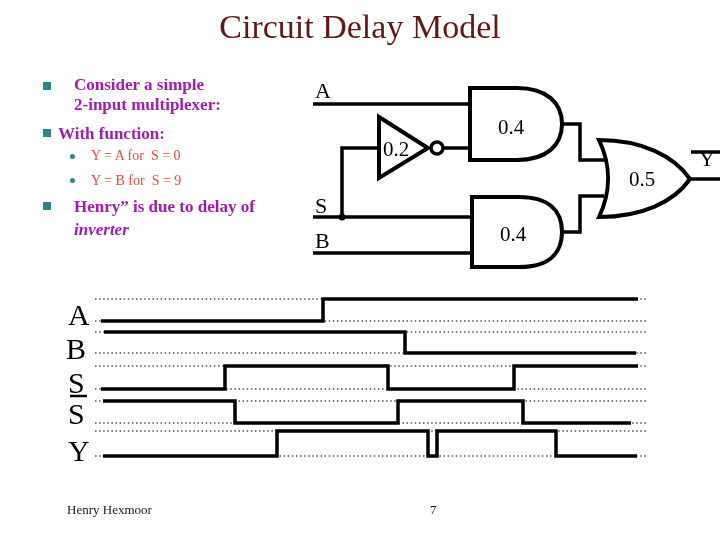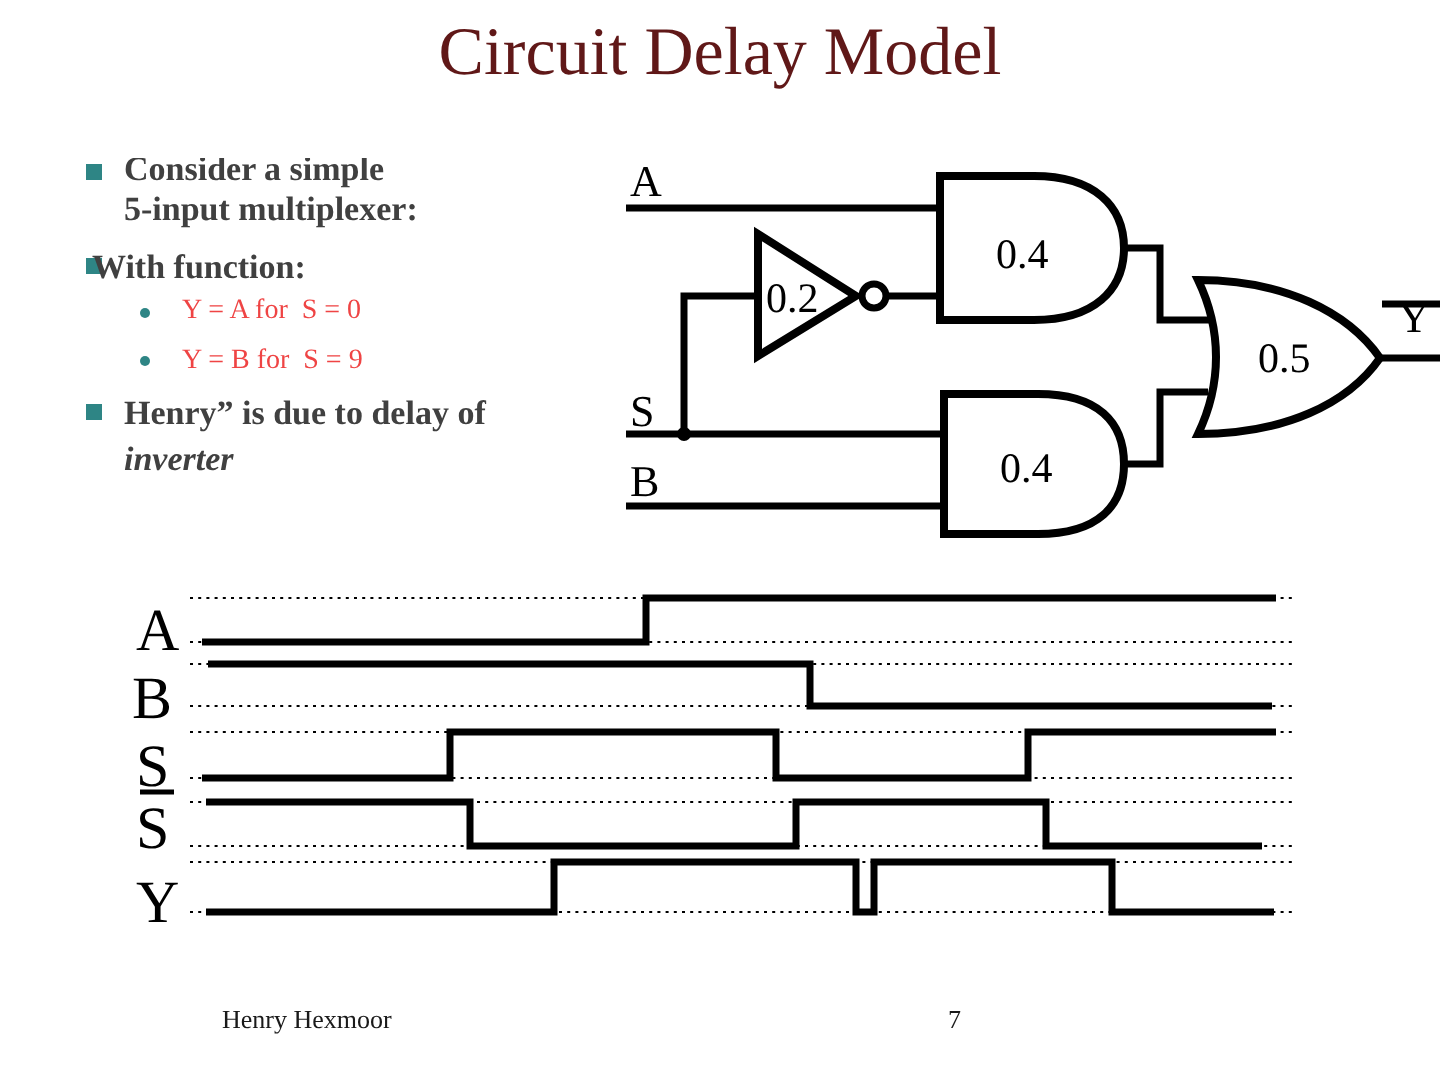--- a/index.html
+++ b/index.html
@@ -3,44 +3,44 @@
 <meta charset="utf-8">
 <style>
   html,body{margin:0;padding:0;}
   body{width:720px;height:540px;background:#fff;position:relative;overflow:hidden;
        font-family:"Liberation Serif",serif;}
   .abs{position:absolute;}
   #title{top:8px;left:0;width:720px;text-align:center;font-size:34px;font-weight:normal;
          color:#601818;letter-spacing:0px;}
   .bullet-sq{width:8px;height:8px;background:#2e8585;}
   .sub-dot{width:5px;height:5px;border-radius:50%;background:#2e8585;}
-  .btxt{font-size:17px;font-weight:bold;color:#404040;line-height:1;white-space:pre;}
+  .btxt{font-size:17px;font-weight:bold;color:#a21caf;line-height:1;white-space:pre;margin-left:12px;}
   .stxt{font-size:14px;font-weight:normal;color:#ef4444;line-height:1;white-space:pre;}
   .clip{overflow:hidden;}
-  #footer-name,#footer-page{font-size:13px;color:#1a1a1a;margin-left:44px;}
+  #footer-name,#footer-page{font-size:13px;color:#1a1a1a;}
   svg{position:absolute;top:0;left:0;}
   .wire{fill:none;stroke:#000;stroke-width:3.5;}
   .gate{fill:#fff;stroke:#000;stroke-width:4;}
   .wave{fill:none;stroke:#000;stroke-width:3.5;}
   .grid{stroke:#000;stroke-width:1.1;stroke-dasharray:1.5 2.6;}
   .clabel{font:22px "Liberation Serif",serif;fill:#000;}
   .dlabel{font:21px "Liberation Serif",serif;fill:#000;}
   .tlabel{font:30px "Liberation Serif",serif;fill:#000;}
   .obar{stroke:#000;stroke-width:2.5;}
 </style>
 </head>
 <body>
 
 <div id="title" class="abs">Circuit Delay Model</div>
 
 <div class="abs bullet-sq" style="left:43px;top:82px;"></div>
 <div class="abs clip" style="left:62px;top:79px;height:17px;width:230px;">
   <div class="btxt" style="margin-top:-3px;">Consider a simple</div>
 </div>
-<div class="abs btxt" style="left:62px;top:96px;">5-input multiplexer:</div>
+<div class="abs btxt" style="left:62px;top:96px;">2-input multiplexer:</div>
 
 <div class="abs bullet-sq" style="left:43px;top:129px;"></div>
 <div class="abs btxt" style="left:46px;top:125px;">With function:</div>
 
 <div class="abs sub-dot" style="left:70px;top:154px;"></div>
 <div class="abs stxt" style="left:91px;top:149px;">Y = A for  S = 0</div>
 <div class="abs sub-dot" style="left:70px;top:178px;"></div>
 <div class="abs stxt" style="left:91px;top:174px;">Y = B for  S = 9</div>
 
 <div class="abs bullet-sq" style="left:43px;top:202px;"></div>

